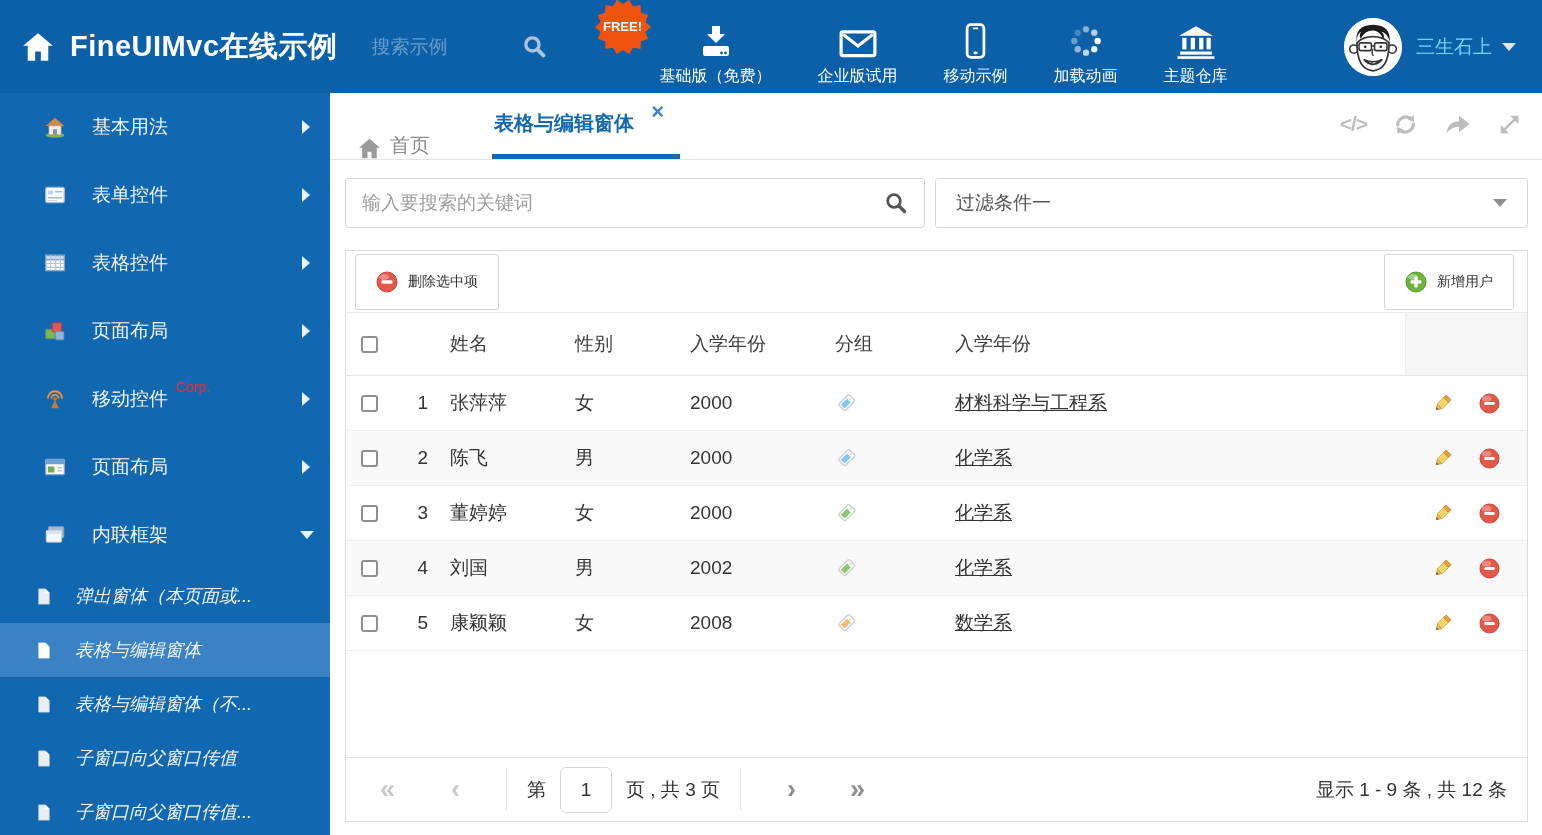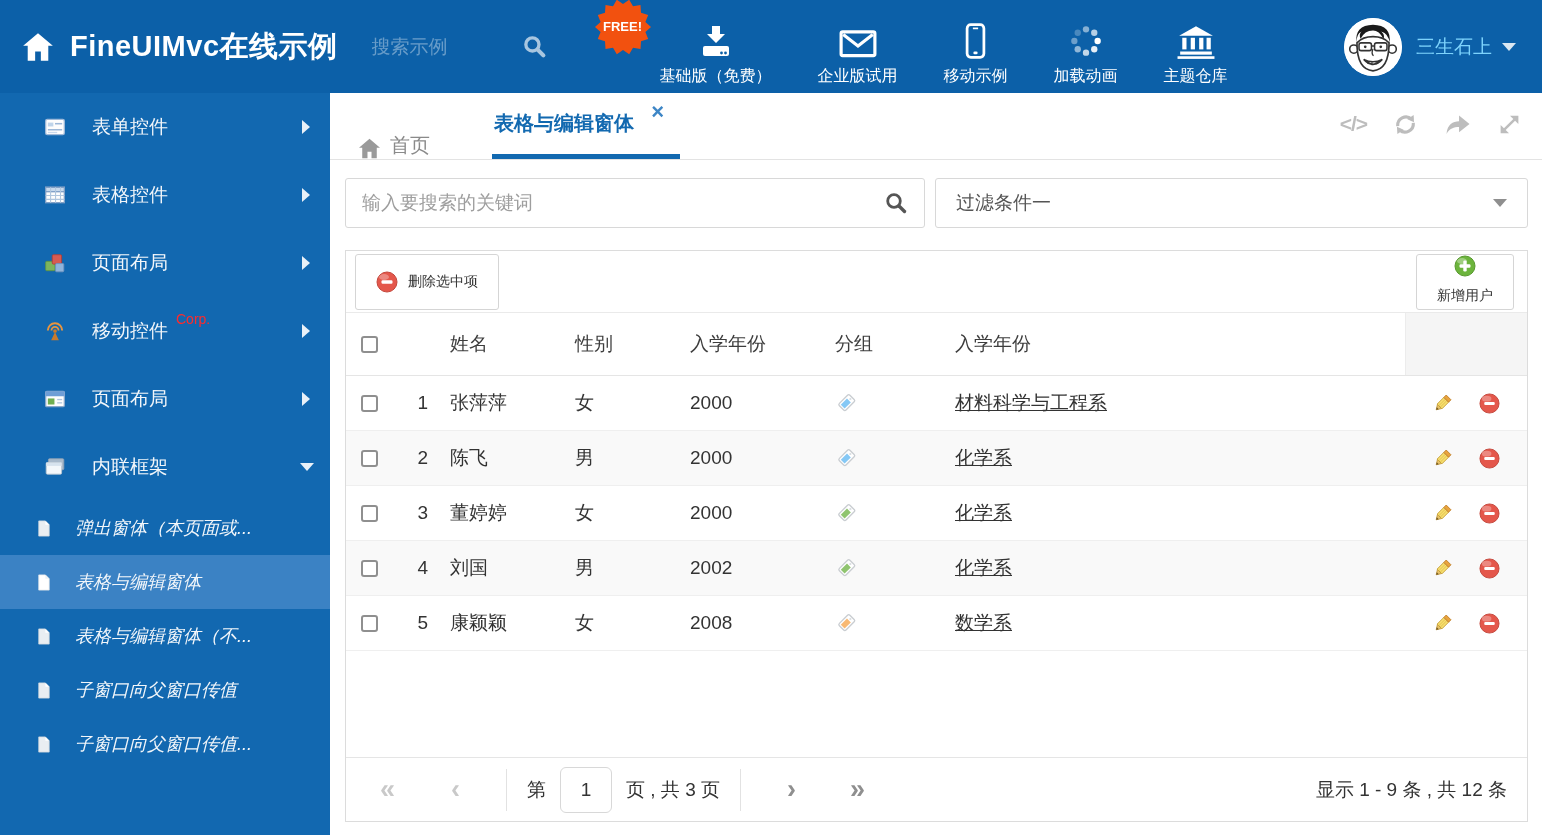--- a/index.html
+++ b/index.html
@@ -52,21 +52,21 @@
   .search-box { width:580px; height:50px; border:1px solid #D8D8D8; border-radius:3px; display:flex; align-items:center; padding:0 16px;justify-content:flex-end; }
   .search-box input { flex:1; border:none; outline:none; font-size:19px; color:#333; font-family:inherit; }
   .search-box input::placeholder { color:#9E9E9E; }
   .select-box { flex:1; height:50px; border:1px solid #D8D8D8; border-radius:3px; display:flex; align-items:center; padding:0 20px; font-size:19px; color:#555; cursor:pointer; position:relative; }
   .select-box .caret-g { position:absolute; right:20px; width:0; height:0; border-left:7px solid transparent; border-right:7px solid transparent; border-top:8px solid #8F8F8F; }
 
   .panel { position:absolute; left:15px; right:14px; top:157px; bottom:13px; border:1px solid #DCDCDC; display:flex; flex-direction:column; background:#fff; }
   .toolbar { height:62px; flex:none; border-bottom:1px solid #EAEAEA; display:flex; align-items:center; padding:0 9px; }
   .btn { height:56px; border:1px solid #D5D5D5; border-radius:3px; background:#fff; display:flex; align-items:center; gap:10px; padding:0 20px; font-size:14px; color:#333; cursor:pointer; font-family:inherit; }
   .btn svg { width:22px; height:22px; }
-  .btn-add { margin-left:auto; margin-right:4px;flex-direction:column; }
+  .btn-add { margin-left:auto; margin-right:4px; }
 
   .thead { height:63px; flex:none; display:flex; align-items:center; border-bottom:1px solid #E5E5E5; color:#3D3D3D; font-size:19px; }
   .trow { height:55px; flex:none; display:flex; align-items:center; border-bottom:1px solid #EFEFEF; color:#333; font-size:19px; }
   .trow:nth-child(even) { background:#F9F9F9; }
   .c-check { width:48px; padding-left:15px; display:flex; align-items:center; }
   .c-num { width:46px; text-align:right; padding-right:12px; }
   .c-name { width:125px; padding-left:10px; }
   .c-gender { width:115px; padding-left:10px; }
   .c-year { width:145px; padding-left:10px; }
   .c-tag { width:120px; padding-left:10px; display:flex; align-items:center; }
@@ -198,20 +198,32 @@
     </span>
     <span class="user-name">三生石上</span>
     <span class="caret-down"></span>
   </div>
 </div>
 
 <div class="sidebar">
   <div class="side-item">
     <span class="sicon">
         <svg viewBox="0 0 20 20">
+          <ellipse cx="10" cy="17.5" rx="8.5" ry="2.2" fill="#7FB25B"></ellipse>
+          <polygon points="10,1.5 18.5,9 1.5,9" fill="#CE8A4A"></polygon>
+          <rect x="4.5" y="9" width="11" height="8" fill="#F3EFE8" stroke="#B9A58E" stroke-width="0.6"></rect>
+          <rect x="8.2" y="12" width="3.6" height="5" fill="#8A8F96"></rect>
+        </svg>
+      </span>
+    <span>基本用法</span>
+    <span class="arrow-r"></span>
+  </div>
+  <div class="side-item">
+    <span class="sicon">
+        <svg viewBox="0 0 20 20">
           <rect x="1.5" y="3" width="17" height="14" rx="1.5" fill="#FDFDFD" stroke="#9DB8D8" stroke-width="1.2"></rect>
           <rect x="3.5" y="6" width="5" height="3.5" fill="#BFD4EA"></rect>
           <line x1="10" y1="7" x2="16.5" y2="7" stroke="#9DB8D8" stroke-width="1.4"></line>
           <line x1="3.5" y1="12.5" x2="16.5" y2="12.5" stroke="#9DB8D8" stroke-width="1.4"></line>
           <line x1="3.5" y1="15" x2="12" y2="15" stroke="#C9D9EC" stroke-width="1.2"></line>
         </svg>
       </span>
     <span>表单控件</span>
     <span class="arrow-r"></span>
   </div>

